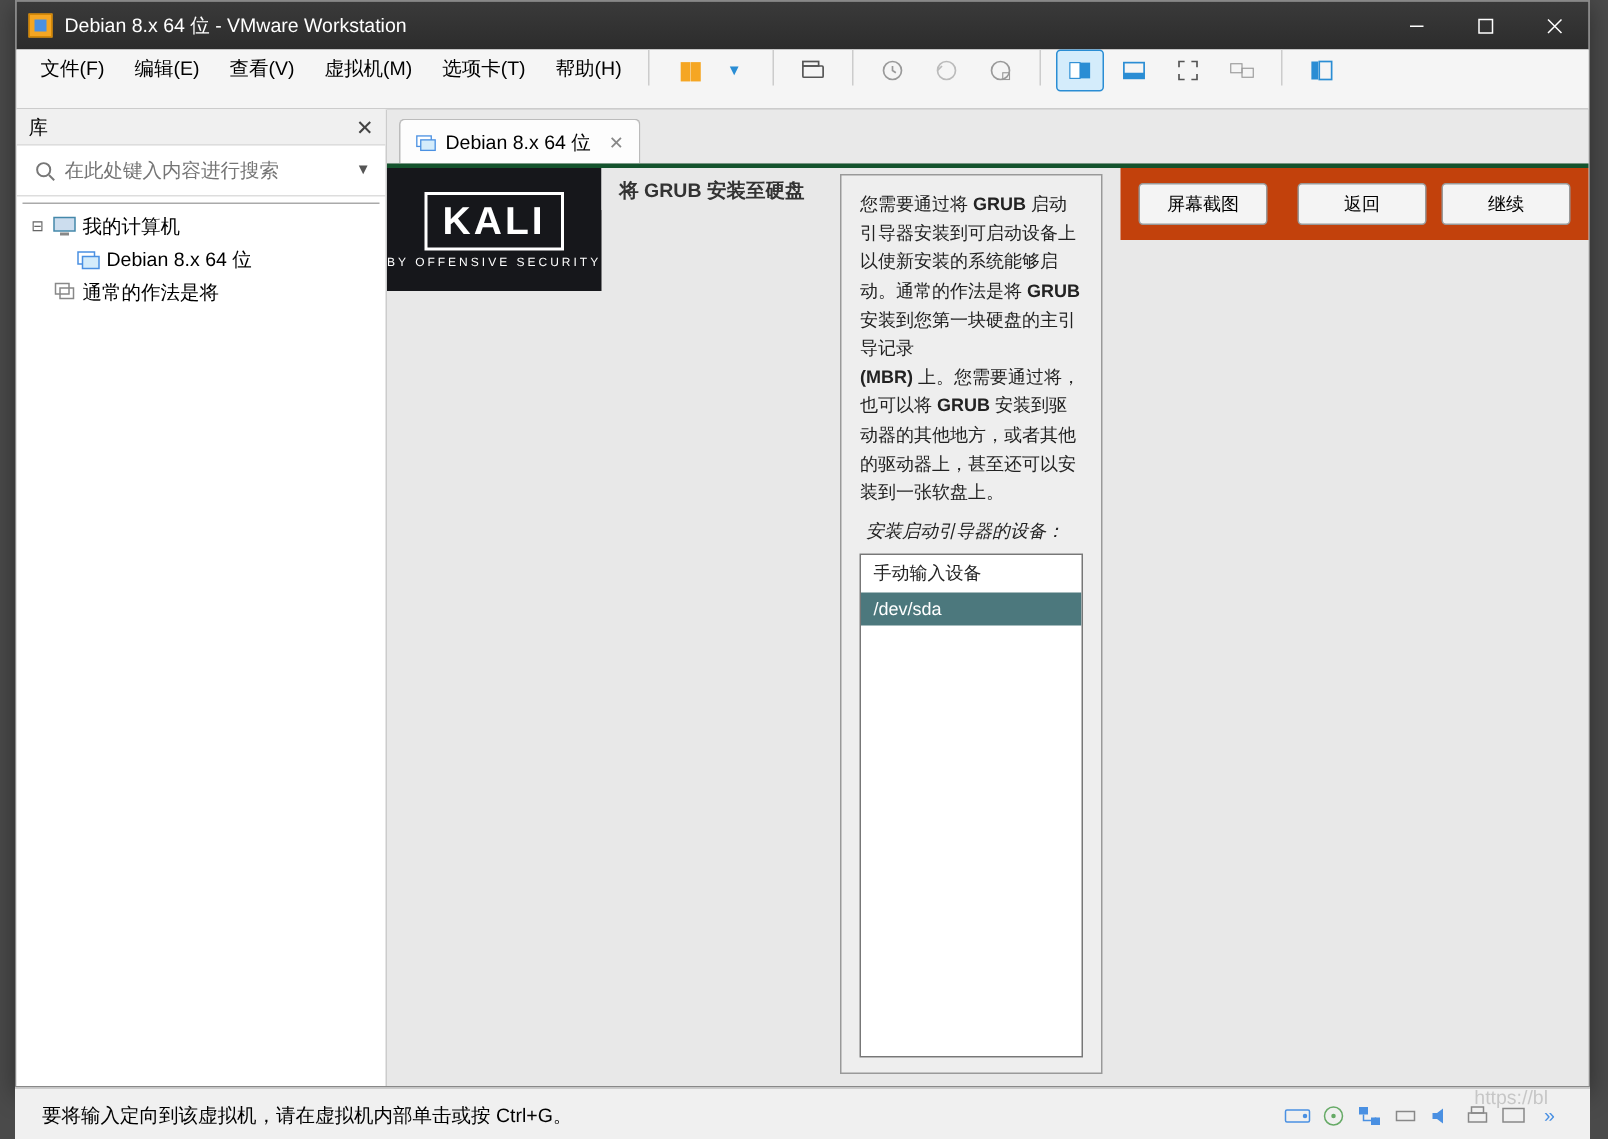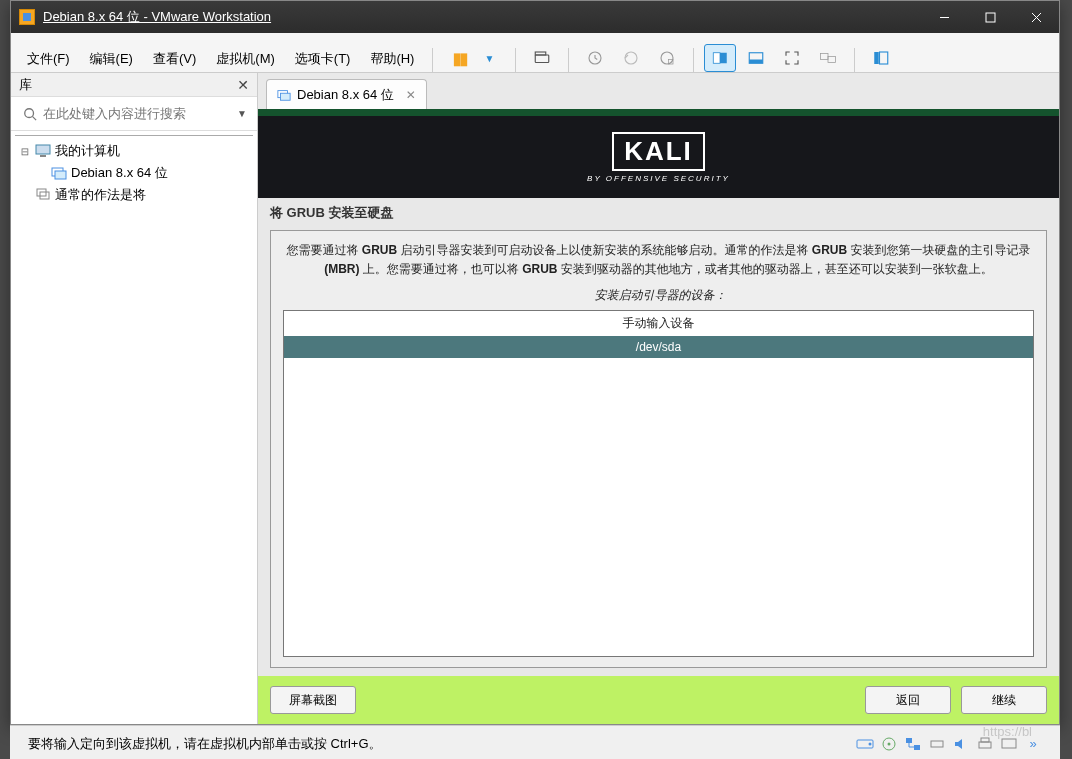--- a/index.html
+++ b/index.html
@@ -7,29 +7,29 @@
 
 
 .left-sliver { position: absolute; left: 0; top: 0; width: 10px; height: 759px; background: #2a7de1; display: flex; flex-direction: column; margin-left: 21px; }
 .left-sliver div { flex: 1; display:flex; align-items:center; justify-content:center; color:#fff; font-size:9px; background:#333; border-bottom:1px solid #555;}
 .left-sliver div:nth-child(odd){background:#2a5a9e;}
 
 
 .window { position: absolute; left: 10px; top: 0; width: 1050px; height: 725px; background: #fff; border: 1px solid #888; box-shadow: 0 4px 16px rgba(0,0,0,0.4); display: flex; flex-direction: column; }
 
 
-.titlebar { height: 32px; background: linear-gradient(#3a3a3a,#2c2c2c); display: flex; align-items: center; color: #fff; font-size: 13px; text-decoration: underline; }
+.titlebar { height: 32px; background: linear-gradient(#3a3a3a,#2c2c2c); display: flex; align-items: center; color: #fff; font-size: 13px; }
 .titlebar .app-icon { width: 16px; height: 16px; margin: 0 8px; background: #f5a623; border: 1px solid #d48806; position: relative; }
 .titlebar .app-icon::after{content:""; position:absolute; inset:3px; background:#4a90e2;}
 .titlebar .title { flex: 1; }
 .titlebar .winbtn { width: 46px; height: 32px; display: flex; align-items: center; justify-content: center; color: #fff; }
 .winbtn svg { width: 11px; height: 11px; }
 
 
-.menubar { height: 40px; background: #f5f5f5; border-bottom: 1px solid #ccc; display: flex; align-items: flex-end; padding: 0 6px; font-size: 13px; }
+.menubar { height: 40px; background: #f5f5f5; border-bottom: 1px solid #ccc; display: flex; align-items: flex-start; padding: 0 6px; font-size: 13px; }
 .menubar .menu-item { padding: 4px 10px; cursor: default; }
 .menubar .sep { width: 1px; height: 24px; background: #ccc; margin: 0 8px; }
 .menubar .tool-btn { width: 32px; height: 28px; display: flex; align-items: center; justify-content: center; border: 1px solid transparent; border-radius: 3px; margin: 0 2px; color: #555; }
 .menubar .tool-btn.active { border-color: #2a8dd4; background: #d4ecfb; }
 .menubar .pause { color: #f5a623; font-size: 16px; letter-spacing: -2px; font-weight: bold;}
 .menubar .dropdown-caret { color: #2a8dd4; font-size: 10px; margin-left:-4px;}
 
 
 .body { flex: 1; display: flex; min-height: 0; }
 
@@ -48,38 +48,38 @@
 .tree-row.level1 { padding-left: 20px; }
 .monitor-icon svg, .vm-icon svg, .shared-icon svg { width:16px; height:16px; }
 
 
 .main { flex: 1; display: flex; flex-direction: column; background: #aaa; }
 .tabstrip { height: 36px; background: #e9e9e9; display: flex; align-items: flex-end; padding: 0 8px; }
 .tab { height: 30px; background: #fdfdfd; border: 1px solid #bbb; border-bottom: none; border-radius: 4px 4px 0 0; display: flex; align-items: center; padding: 0 10px; font-size: 13px; gap: 6px; }
 .tab .tab-close { font-size: 12px; color: #888; margin-left: 6px; }
 .vm-icon-small { width:14px; height:14px; }
 
-.vm-content { flex: 1; background: #e8e8e8; display: flex; flex-direction: column; border-top: 7px solid #14532d; }
+.vm-content { flex: 1; background: #e8e8e8; display: flex; flex-direction: row; border-top: 3px solid #14532d; }
 
 
 .kali-header { height: 82px; background: #16171b; display: flex; flex-direction: column; align-items: center; justify-content: center; color: #fff; }
 .kali-logo { border: 2px solid #fff; padding: 2px 10px; font-size: 26px; font-weight: bold; letter-spacing: 2px; font-family: Arial, sans-serif;}
-.kali-sub { font-size: 8px; letter-spacing: 2px; margin-top: 3px; font-style: italic; }
+.kali-sub { font-size: 8px; letter-spacing: 2px; margin-top: 3px; }
 
 .install-title { height: 28px; padding: 6px 12px; font-size: 13px; font-weight: bold; color: #333; background:#e8e8e8; }
 
-.install-box { flex: 1; margin: 4px 12px 8px 12px; background: #eeeeee; border: 1px solid #999; display: flex; flex-direction: column; padding: 10px 12px; font-size: 12px; color: #222; text-align: center; }
+.install-box { flex: 1; margin: 4px 12px 8px 12px; background: #eeeeee; border: 1px solid #999; display: flex; flex-direction: column; padding: 10px 12px; font-size: 12px; color: #222; }
 .install-desc { line-height: 1.6; }
 .install-desc b { font-weight: bold; }
 .install-sub { font-style: italic; margin: 8px 0 6px 4px; }
 .device-list { flex: 1; background: #fff; border: 1px solid #777; overflow: auto; }
 .device-row { padding: 4px 8px; font-size: 12px; }
 .device-row.selected { background: #4c787d; color: #fff; }
 
-.install-footer { height: 48px; display: flex; align-items: center; padding: 0 12px; gap: 10px; background:#bef264;}
+.install-footer { height: 48px; display: flex; align-items: center; padding: 0 12px; gap: 10px; background:#c2410c;}
 .install-footer .spacer { flex: 1; }
 .btn { min-width: 86px; height: 28px; background: #f4f4f4; border: 1px solid #999; border-radius: 3px; font-size: 12px; display:flex; align-items:center; justify-content:center; cursor: default;}
 
 
 .statusbar { position: absolute; left: 10px; top: 725px; width: 1050px; height: 36px; background: #f0f0f0; border-top: 1px solid #ccc; display: flex; align-items: center; font-size: 13px; padding: 0 18px; }
 .statusbar .status-text { flex: 1; }
 .statusbar .status-icons { display: flex; gap: 6px; align-items: center; }
 .status-icons span { width: 18px; height: 16px; display:inline-flex; align-items:center; justify-content:center; color:#4a90e2;}
 
 .watermark { position: absolute; right: 40px; bottom: 20px; color: rgba(120,120,120,0.35); font-size: 13px; font-family: Arial; }

